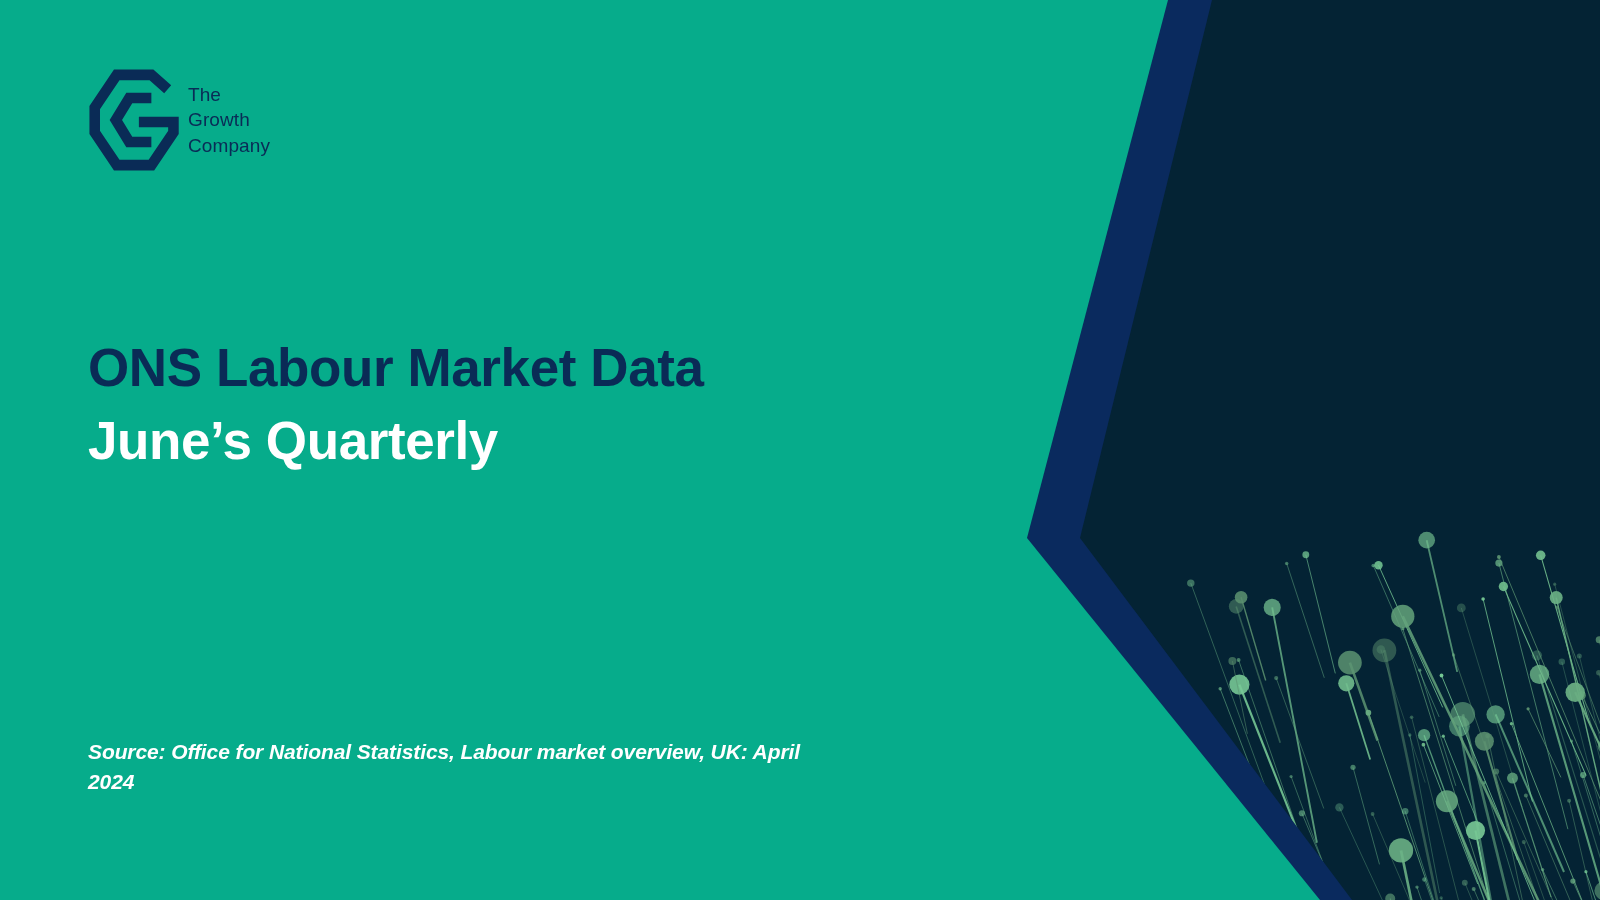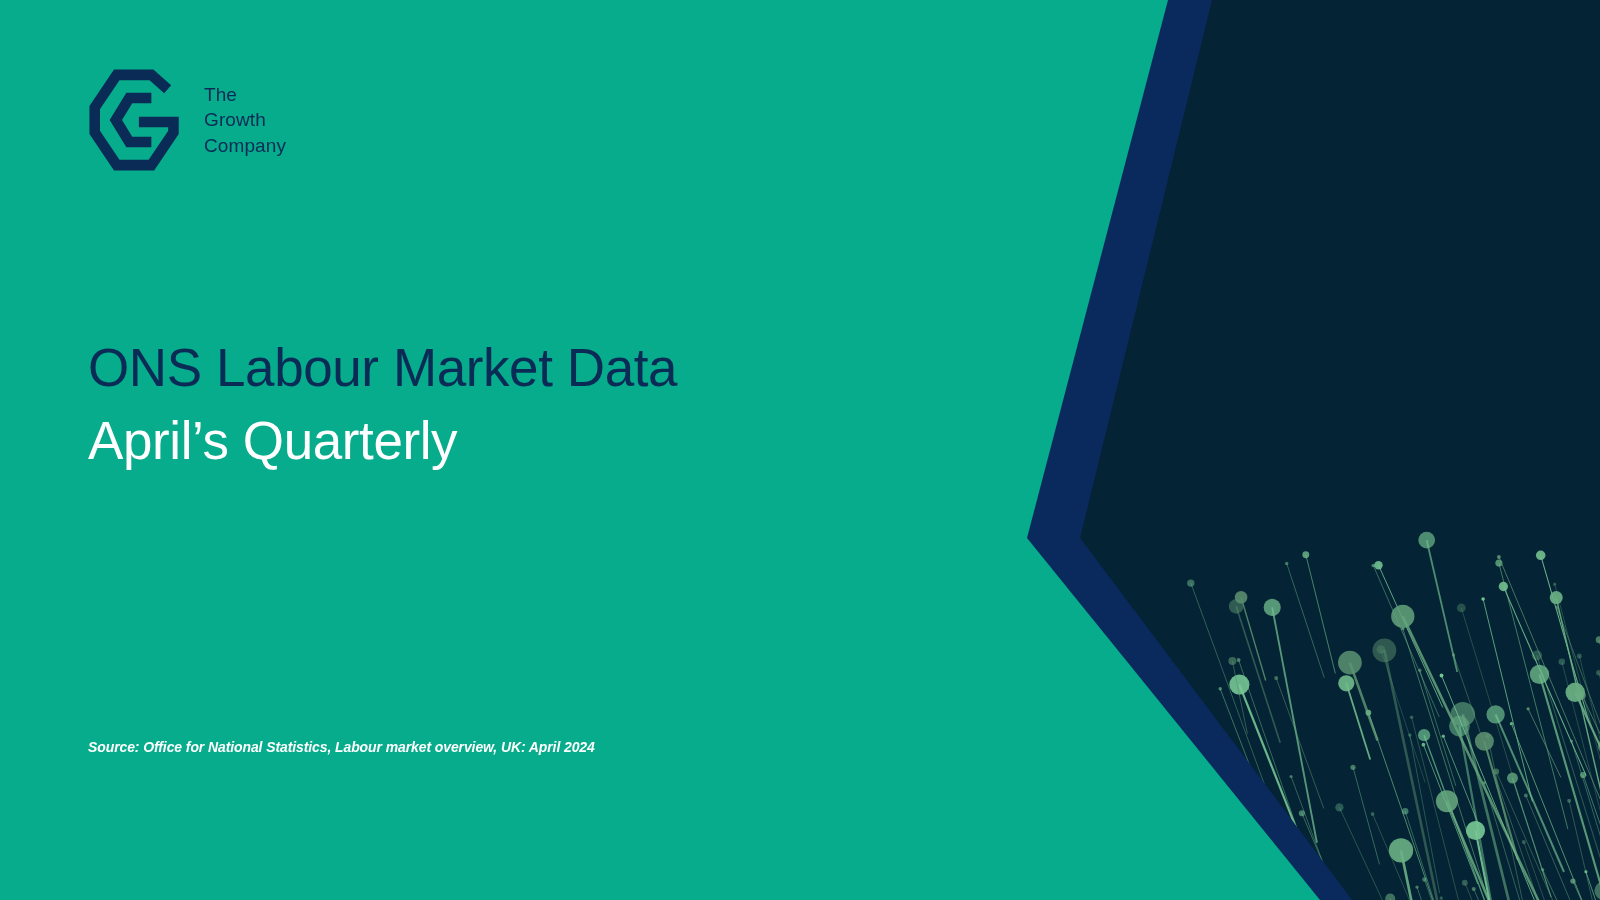--- a/index.html
+++ b/index.html
@@ -25,57 +25,57 @@
     pointer-events: none;
   }
 
   
   #logo-block {
     position: absolute;
     left: 88px;
     top: 68px;
     display: flex;
     align-items: center;
-    gap: 20px;
+    gap: 4px;
   }
   #logo-mark { width: 96px; height: 104px; display: block; }
   #logo-wordmark {
     color: #0a2b56;
     font-size: 19px;
     line-height: 1.33;
     font-weight: 400;
     letter-spacing: 0.1px;
     white-space: pre-line;
   }
 
   
   #headline {
     position: absolute;
     left: 88px;
     top: 332px;
     width: 860px;
   }
   .headline-line {
     font-size: 53px;
-    font-weight: 400;
+    font-weight: 700;
     line-height: 1.37;
     letter-spacing: -0.4px;
     margin: 0;
   }
   .headline-line.navy  { color: #0a2b56; }
   .headline-line.white { color: #ffffff; }
 
   
   #source-note {
     position: absolute;
     left: 88px;
     top: 737px;
     width: 740px;
     color: #ffffff;
-    font-size: 14px;
+    font-size: 21px;
     font-weight: 700;
     font-style: italic;
     line-height: 1.45;
     letter-spacing: -0.1px;
   }
 </style>
 </head>
 <body>
 
 <div id="slide">
@@ -276,21 +276,21 @@
         <path d="M66 31 L43 31 L29 54 L43 77 L66 77"></path>
       </g>
     </svg>
     <div id="logo-wordmark">The
 Growth
 Company</div>
   </div>
 
   <div id="headline">
     <div class="headline-line navy">ONS Labour Market Data</div>
-    <div class="headline-line white">April’s Quarterly</div>
+    <div class="headline-line white">June’s Quarterly</div>
   </div>
 
   <div id="source-note">
     <span>Source: Office for National Statistics, Labour market overview, UK:</span>
     <span>April 2024</span>
   </div>
 
 </div>
 
 </body></html>

